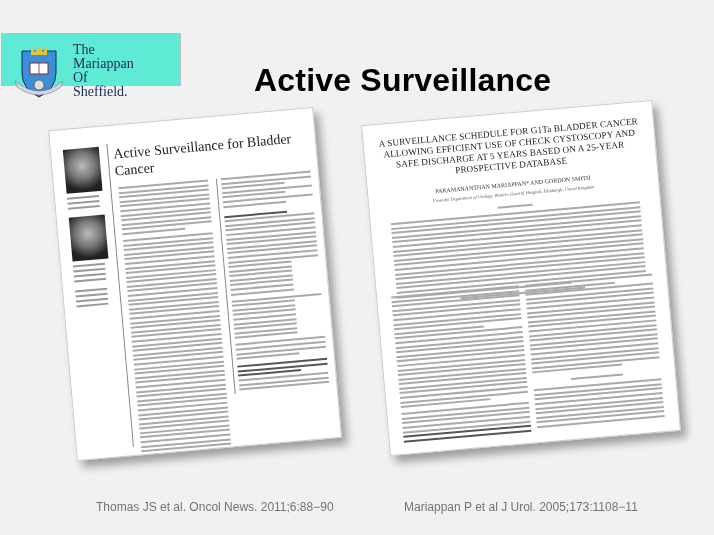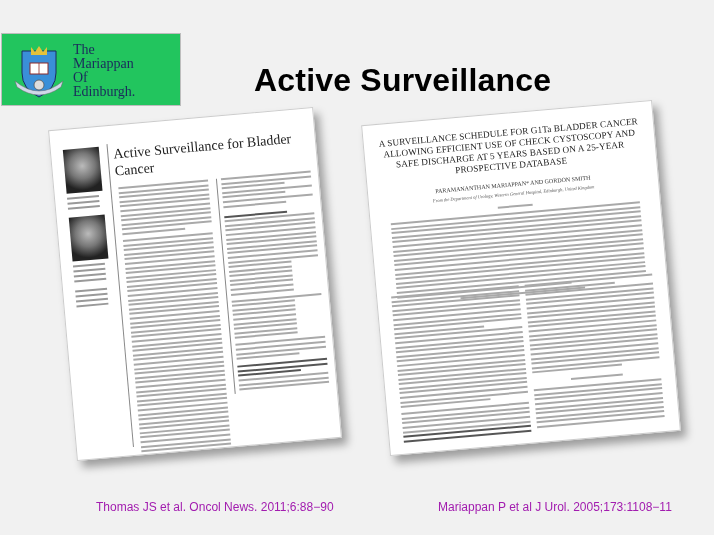--- a/index.html
+++ b/index.html
@@ -1,56 +1,56 @@
 <!DOCTYPE html>
 <html><head>
 <meta charset="utf-8">
 <style>
   html,body{margin:0;padding:0;}
   body{width:714px;height:535px;background:#f1f1f1;position:relative;overflow:hidden;font-family:"Liberation Sans",sans-serif;}
-  .logo-box{position:absolute;left:1px;top:33px;width:180px;height:73px;background:#22c55e;border:1px solid #bdbdbd;box-sizing:border-box;}
+  .logo-box{position:absolute;left:1px;top:33px;width:180px;height:53px;background:#5eead4;border:1px solid #bdbdbd;box-sizing:border-box;}
   .crest{position:absolute;left:12px;top:9px;width:50px;height:56px;}
   .logo-text{position:absolute;left:71px;top:9px;font-family:"Liberation Serif",serif;font-size:14px;line-height:14px;color:#1b2a5c;}
   .logo-text div{white-space:nowrap;}
   .title{position:absolute;left:254px;top:62px;font-size:32px;font-weight:bold;color:#000;letter-spacing:0.2px;}
   .paper{position:absolute;background:#fff;box-shadow:5px 7px 8px rgba(0,0,0,0.35);border:1px solid #ccc;overflow:hidden;}
   .paper-left{left:62px;top:118px;width:264px;height:330px;transform:rotate(-5deg);transform-origin:center;}
   .paper-right{left:375px;top:112px;width:290px;height:330px;transform:rotate(-5deg);transform-origin:center;}
   .pl-title{position:absolute;left:62px;top:20px;width:190px;font-family:"Liberation Serif",serif;font-size:14px;line-height:17px;color:#222;}
   .pl-sidebar{position:absolute;left:8px;top:18px;width:48px;bottom:8px;border-right:1px solid #888;}
   .photo{width:36px;height:44px;background:radial-gradient(circle at 50% 40%,#bbb 0,#777 40%,#222 75%);margin:2px 0 4px 4px;}
   .sb-line{height:2px;background:#999;margin:3px 4px;width:32px;}
   .txt-col{position:absolute;}
   .line{height:2px;background:#a9a9a9;margin-bottom:2.6px;}
   .line.short{width:70%;}
   .line.dark{background:#555;}
   .pr-title{position:absolute;left:10px;top:14px;width:270px;text-align:center;font-family:"Liberation Serif",serif;font-size:9.2px;line-height:11px;color:#222;letter-spacing:0.1px;}
   .pr-author{position:absolute;left:10px;top:68px;width:270px;text-align:center;font-family:"Liberation Serif",serif;font-size:6px;color:#333;}
   .pr-affil{position:absolute;left:10px;top:78px;width:270px;text-align:center;font-family:"Liberation Serif",serif;font-size:4.5px;font-style:italic;color:#555;}
-  .cite{position:absolute;top:500px;font-size:12px;color:#a21caf;}
+  .cite{position:absolute;top:500px;font-size:12px;color:#737373;}
   .cite-left{left:96px;}
-  .cite-right{left:438px;}
+  .cite-right{left:404px;}
 </style>
 </head>
 <body>
 
 <div class="logo-box">
   <svg class="crest" viewBox="0 0 50 56">
     <path d="M8 8 L42 8 L42 30 Q42 46 25 54 Q8 46 8 30 Z" fill="#3a8fd8" stroke="#1b2a5c" stroke-width="1"></path>
     <path d="M17 4 L21 9 L25 3 L29 9 L33 4 L33 12 L17 12 Z" fill="#e4c23a"></path>
     <rect x="16" y="20" width="18" height="11" fill="#fff" stroke="#8b2a2a" stroke-width="1"></rect>
     <line x1="25" y1="20" x2="25" y2="31" stroke="#8b2a2a" stroke-width="0.8"></line>
     <circle cx="25" cy="42" r="5" fill="#ddd" stroke="#555" stroke-width="0.8"></circle>
     <path d="M1 38 Q25 58 49 38 L47 44 Q25 60 3 44 Z" fill="#cfd8e8" stroke="#666" stroke-width="0.5"></path>
   </svg>
   <div class="logo-text">
     <div>The</div>
     <div>Mariappan</div>
     <div>Of</div>
-    <div>Edinburgh.</div>
+    <div>Sheffield.</div>
   </div>
 </div>
 
 <div class="title">Active Surveillance</div>
 
 <div class="paper paper-left">
   <div class="pl-sidebar">
     <div class="photo"></div>
     <div class="sb-line"></div>
       <div class="sb-line"></div>

